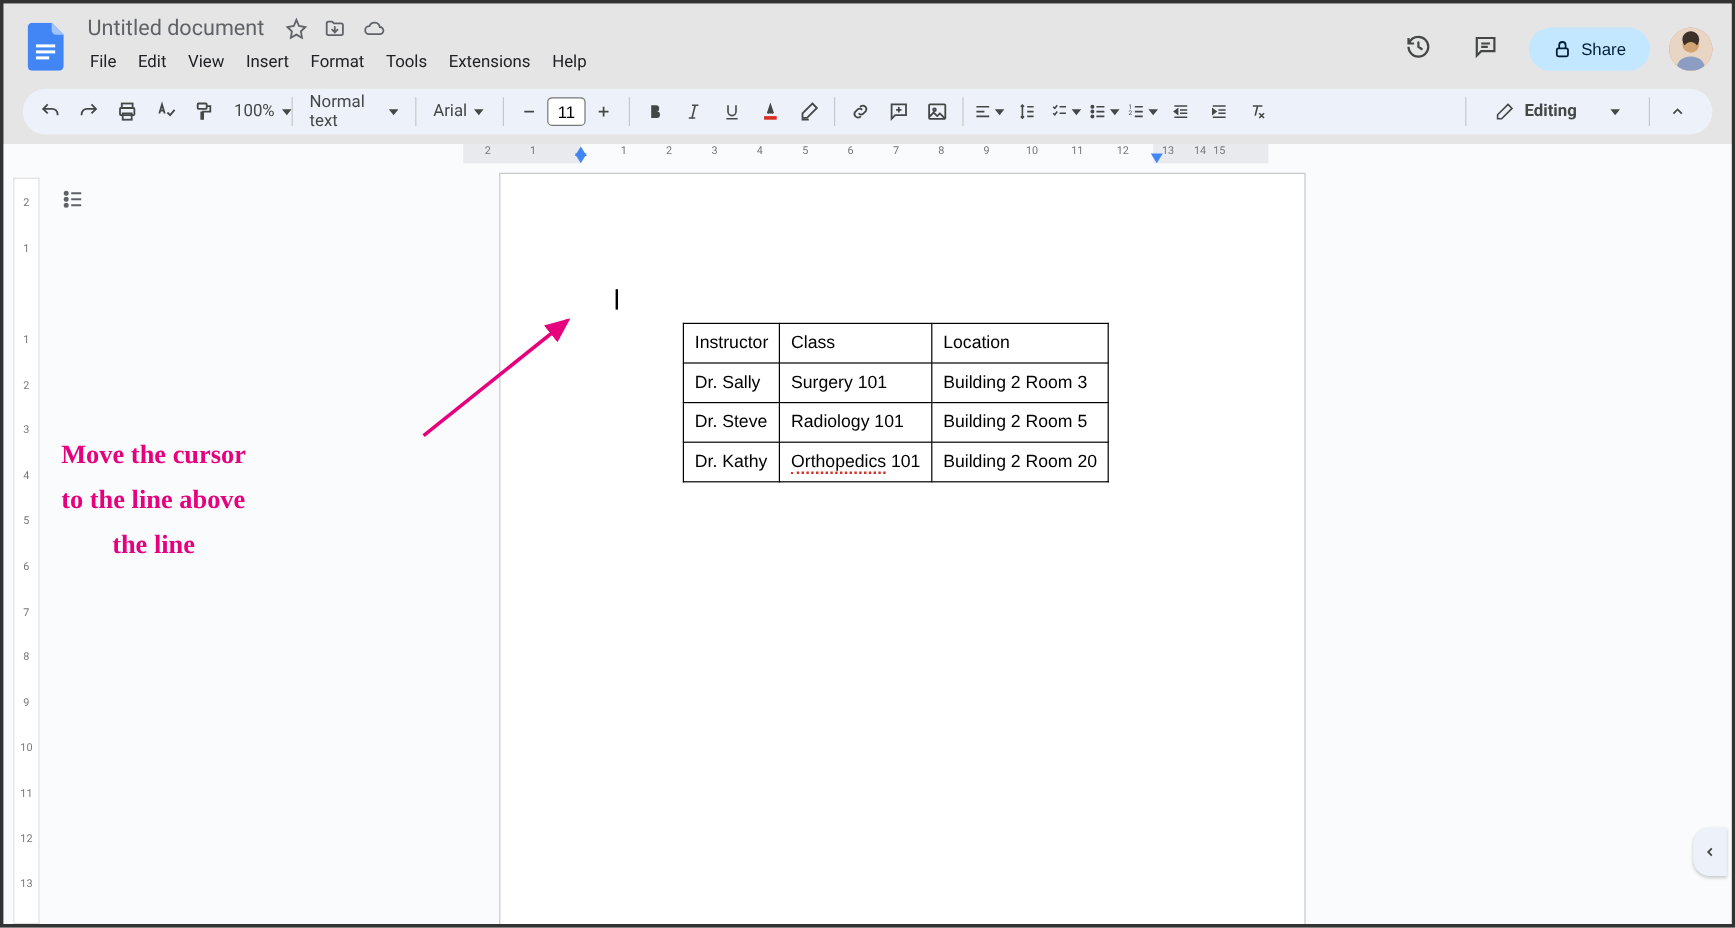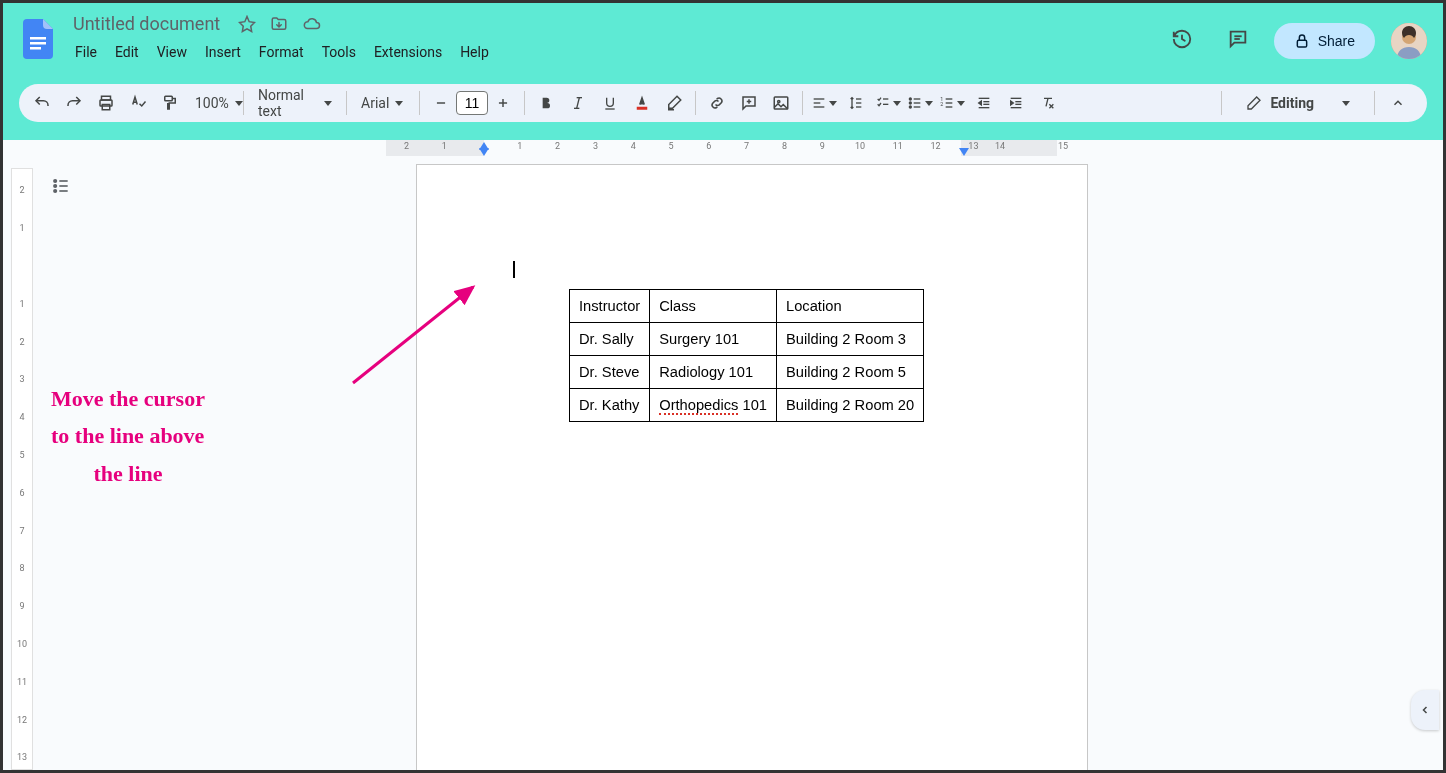--- a/index.html
+++ b/index.html
@@ -1,17 +1,17 @@
 <!DOCTYPE html>
 <html><head>
 <meta charset="utf-8">
 <style>
 * { margin: 0; padding: 0; box-sizing: border-box; }
 body { font-family: "Google Sans", Roboto, Arial, sans-serif; background: #fff; overflow: hidden; width: 1446px; height: 773px; position: relative; border: 3px solid #333; }
-.app { display: flex; flex-direction: column; height: 100%; background: #5eead4; gap: 10px; }
+.app { display: flex; flex-direction: column; height: 100%; background: #e5e5e5; }
 
 
 .header { display: flex; align-items: center; padding: 8px 16px 0 16px; gap: 8px; }
 .docs-logo { width: 40px; height: 40px; display: flex; align-items: center; justify-content: center; }
 .title-area { flex: 1; display: flex; flex-direction: column; gap: 2px; }
 .title-row { display: flex; align-items: center; gap: 12px; }
 .doc-title { font-size: 18px; color: #5f6368; padding: 2px 6px; border-radius: 4px; }
 .title-icons { display: flex; gap: 14px; align-items: center; color: #5f6368; }
 .title-icons span { cursor: pointer; }
 .menu-bar { display: flex; gap: 2px; padding: 2px 0; }
@@ -403,21 +403,21 @@
             <span class="hruler-num" style="left: 630.012px;">5</span>
             <span class="hruler-num" style="left: 667.812px;">6</span>
             <span class="hruler-num" style="left: 705.612px;">7</span>
             <span class="hruler-num" style="left: 743.412px;">8</span>
             <span class="hruler-num" style="left: 781.212px;">9</span>
             <span class="hruler-num" style="left: 819.012px;">10</span>
             <span class="hruler-num" style="left: 856.812px;">11</span>
             <span class="hruler-num" style="left: 894.612px;">12</span>
             <span class="hruler-num" style="left: 932.412px;">13</span>
             <span class="hruler-num" style="left: 959px;">14</span>
-            <span class="hruler-num" style="left: 1022px;">15</span>
+            <span class="hruler-num" style="left: 975px;">15</span>
           </div>
       </div>
 
       <div class="doc-canvas">
         <div class="page-content">
           <div class="cursor-line">
             <span class="text-cursor"></span>
           </div>
           <table class="doc-table">
             <tbody>

